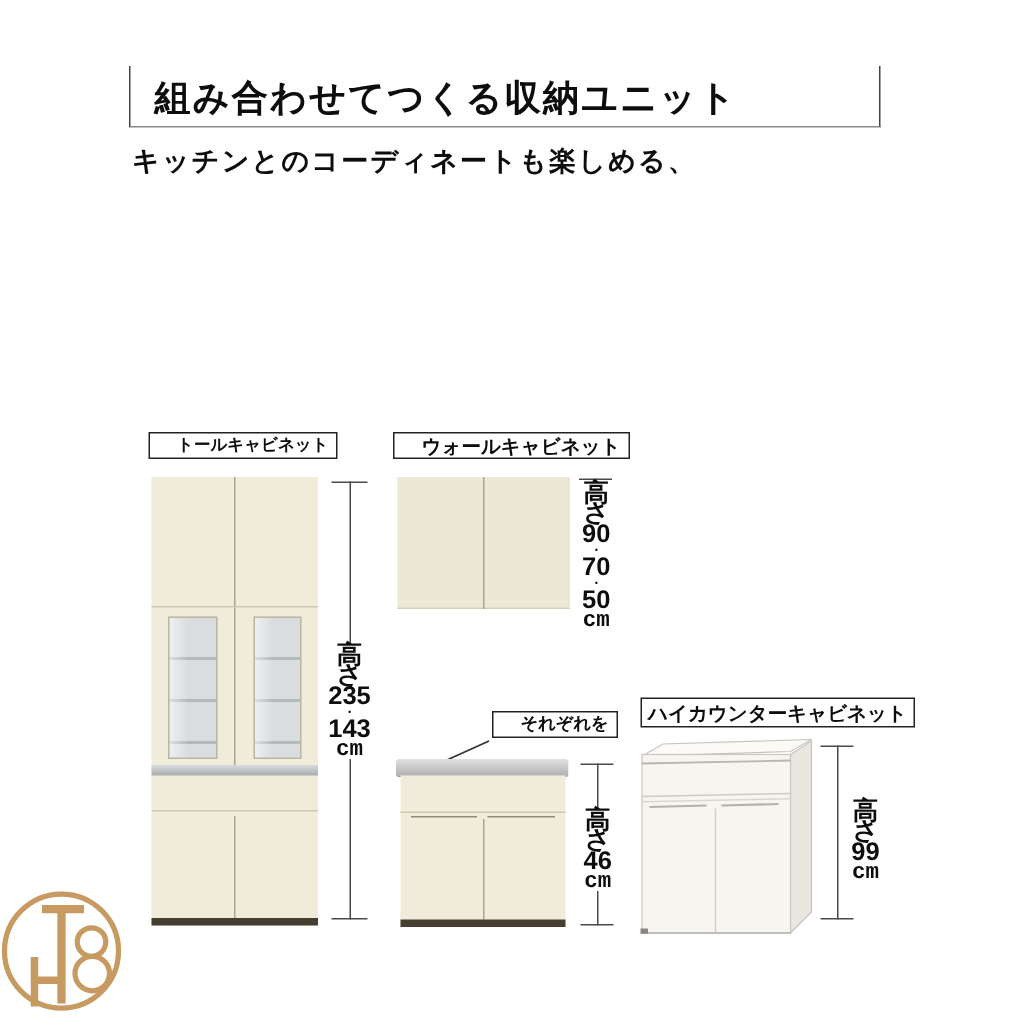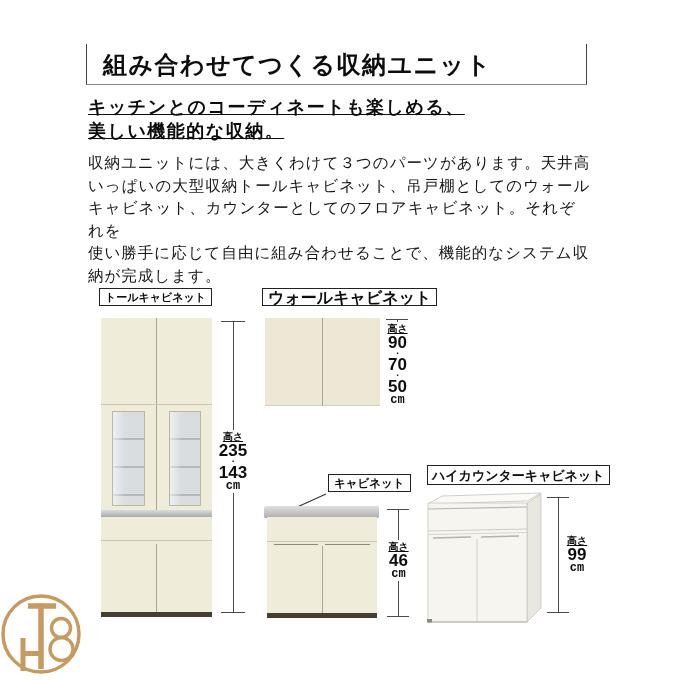--- a/index.html
+++ b/index.html
@@ -13,73 +13,67 @@
   .title-block{
     position:absolute;left:86px;top:44px;width:499px;height:40px;
     border-left:1px solid #444;border-right:1px solid #444;border-bottom:1px solid #8a8a8a;
   }
   .page-title{
     position:absolute;left:16px;bottom:3px;margin:0;
     font-size:24px;font-weight:bold;letter-spacing:1.5px;white-space:nowrap;color:#0d0d0d;
   }
   .subtitle{
     position:absolute;left:88px;top:95px;
-    font-size:18px;font-weight:bold;letter-spacing:1.5px;line-height:24px;color:#0d0d0d;white-space:nowrap;text-decoration:underline;
+    font-size:18px;font-weight:bold;letter-spacing:1.5px;line-height:24px;color:#0d0d0d;white-space:nowrap;
   }
   .intro-body{
     position:absolute;left:88px;top:152px;width:504px;
     font-size:15.5px;letter-spacing:1px;line-height:22.5px;color:#161616;
     white-space:pre-line;font-weight:500;
   }
   
   .label-box{
     position:absolute;background:#fff;border:1.5px solid #222;
-    font-weight:bold;padding:2px 5px 1px 5px;white-space:nowrap;line-height:13px;color:#0d0d0d;
+    font-weight:bold;padding:2px 5px 1px 18px;white-space:nowrap;line-height:13px;color:#0d0d0d;
   }
   
   .cream{background:#f0ecda;}
   .vline{position:absolute;width:1px;background:#aaa492;}
   .hline{position:absolute;height:1px;background:#cdc7b2;}
   .glass{
     position:absolute;background:#d9dddf;border:1px solid #bcb6a4;
     background-image:
       linear-gradient(to right, rgba(255,255,255,.55) 0, rgba(255,255,255,0) 40%),
       repeating-linear-gradient(to bottom, rgba(0,0,0,0) 0 26px, #b4babc 26px 28px);
   }
   .silver{position:absolute;background:linear-gradient(#d9dcde,#a8acaf);}
   .base{position:absolute;background:#463e31;}
   .handle{position:absolute;height:1px;background:#8f897a;}
   
   .dim-vline{position:absolute;width:1px;background:#4a4a4a;}
   .dim-bar{position:absolute;height:1px;background:#4a4a4a;}
   .dim-text{position:absolute;background:#fff;text-align:center;font-weight:bold;color:#0d0d0d;}
-  .dt-label{font-size:10px;line-height:13px;letter-spacing:0;text-decoration:underline;}
+  .dt-label{font-size:17px;line-height:13px;letter-spacing:0;}
   .dt-num{font-size:17px;line-height:15px;}
   .dt-dot{font-size:8px;line-height:7px;}
-  .dt-unit{font-size:12px;line-height:13px;font-family:"Liberation Mono","DejaVu Sans Mono",monospace;}
+  .dt-unit{font-size:15px;line-height:13px;font-family:"Liberation Mono","DejaVu Sans Mono",monospace;}
 </style>
 </head>
 <body>
 
 <div class="page">
 
   <div class="title-block">
     <h1 class="page-title">組み合わせてつくる収納ユニット</h1>
   </div>
 
   <div class="subtitle">
     <div>キッチンとのコーディネートも楽しめる、</div>
-    <div>美しい機能的な収納。</div>
-  </div>
-
-  <div class="intro-body">収納ユニットには、大きくわけて３つのパーツがあります。天井高
-いっぱいの大型収納トールキャビネット、吊戸棚としてのウォール
-キャビネット、カウンターとしてのフロアキャビネット。それぞれを
-使い勝手に応じて自由に組み合わせることで、機能的なシステム収
-納が完成します。</div>
+  </div>
+
 
   <div class="label-box" style="left:99px;top:288px;font-size:11px;">
     <span>トールキャビネット</span>
   </div>
 
   <div>
     <div class="abs cream" style="left:101px;top:318px;width:111px;height:299px;"></div>
 
     <div class="vline" style="left:156px;top:318px;height:86px;"></div>
     <div class="hline" style="left:101px;top:404px;width:111px;"></div>
@@ -102,21 +96,21 @@
     <div class="dim-bar" style="left:221px;top:612px;width:24px;"></div>
     <div class="dim-text" style="left:216px;top:430px;width:34px;">
       <div class="dt-label">高さ</div>
       <div class="dt-num">235</div>
       <div class="dt-dot">・</div>
       <div class="dt-num">143</div>
       <div class="dt-unit">cm</div>
     </div>
   </div>
 
-  <div class="label-box" style="left:262px;top:288px;font-size:16px;">
+  <div class="label-box" style="left:262px;top:288px;font-size:13px;">
     <span>ウォールキャビネット</span>
   </div>
 
   <div>
     <div class="abs cream" style="left:265px;top:318px;width:115px;height:87px;background:#ece8d5;border-bottom:1px solid #d6d1bd;"></div>
     <div class="vline" style="left:322px;top:318px;height:88px;"></div>
   </div>
 
   <div>
     <div class="dim-vline" style="left:397px;top:319px;height:88px;"></div>
@@ -127,21 +121,21 @@
       <div class="dt-num">90</div>
       <div class="dt-dot">・</div>
       <div class="dt-num">70</div>
       <div class="dt-dot">・</div>
       <div class="dt-num">50</div>
       <div class="dt-unit">cm</div>
     </div>
   </div>
 
   <div class="label-box" style="left:328px;top:474px;font-size:11.5px;">
-    <span>キャビネット</span>
+    <span>それぞれを</span>
   </div>
   <svg class="abs" style="left:293px;top:492px;" width="36" height="18">
     <line x1="33" y1="2" x2="2" y2="16" stroke="#333" stroke-width="1.2"></line>
   </svg>
 
   <div>
     <div class="abs" style="left:264px;top:506px;width:115px;height:11px;border-radius:2px;background:linear-gradient(#e0e0e0,#b2b2b2);border-bottom:1px solid #979797;"></div>
     <div class="abs cream" style="left:267px;top:517px;width:110px;height:101px;"></div>
     <div class="hline" style="left:267px;top:541px;width:110px;"></div>
     <div class="handle" style="left:274px;top:544px;width:44px;"></div>

